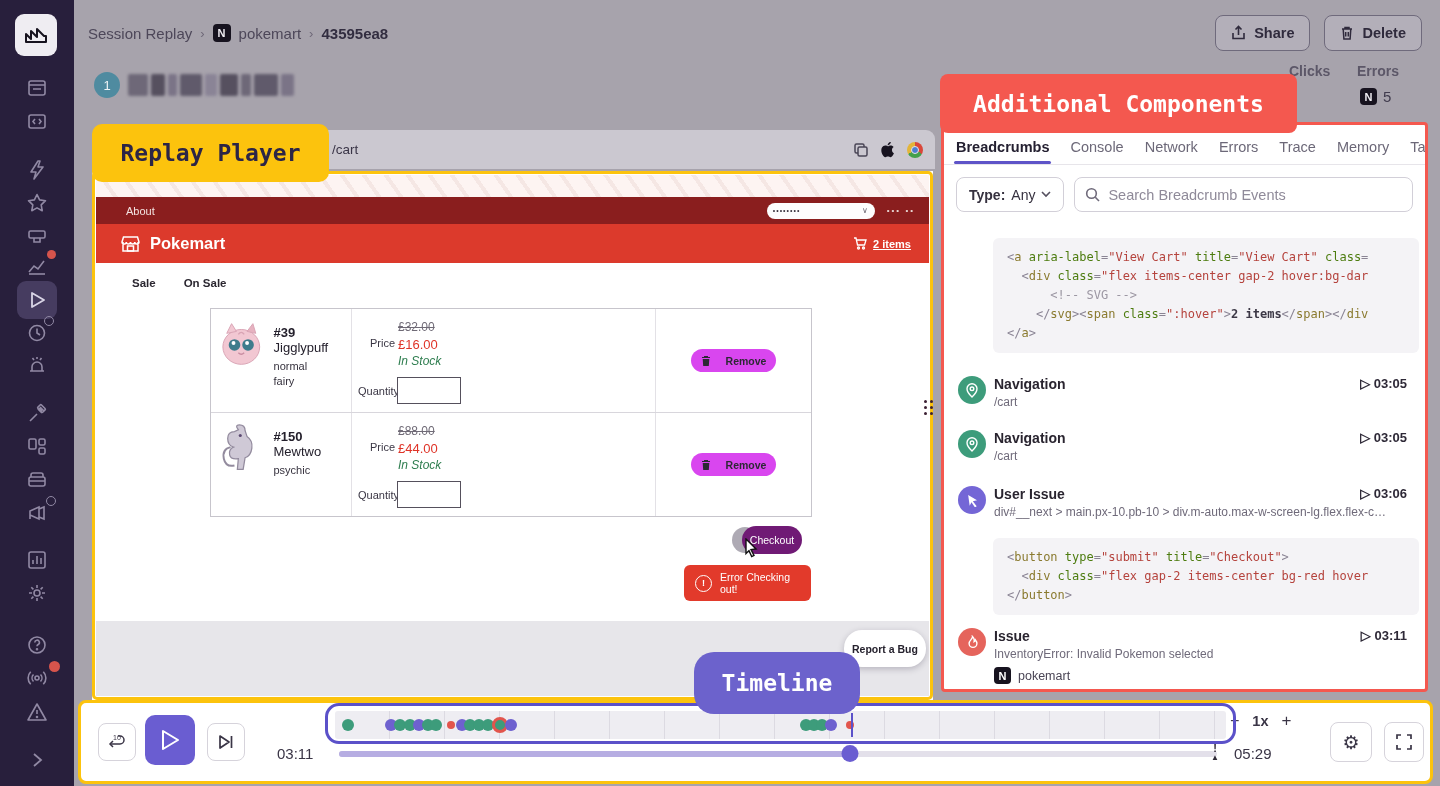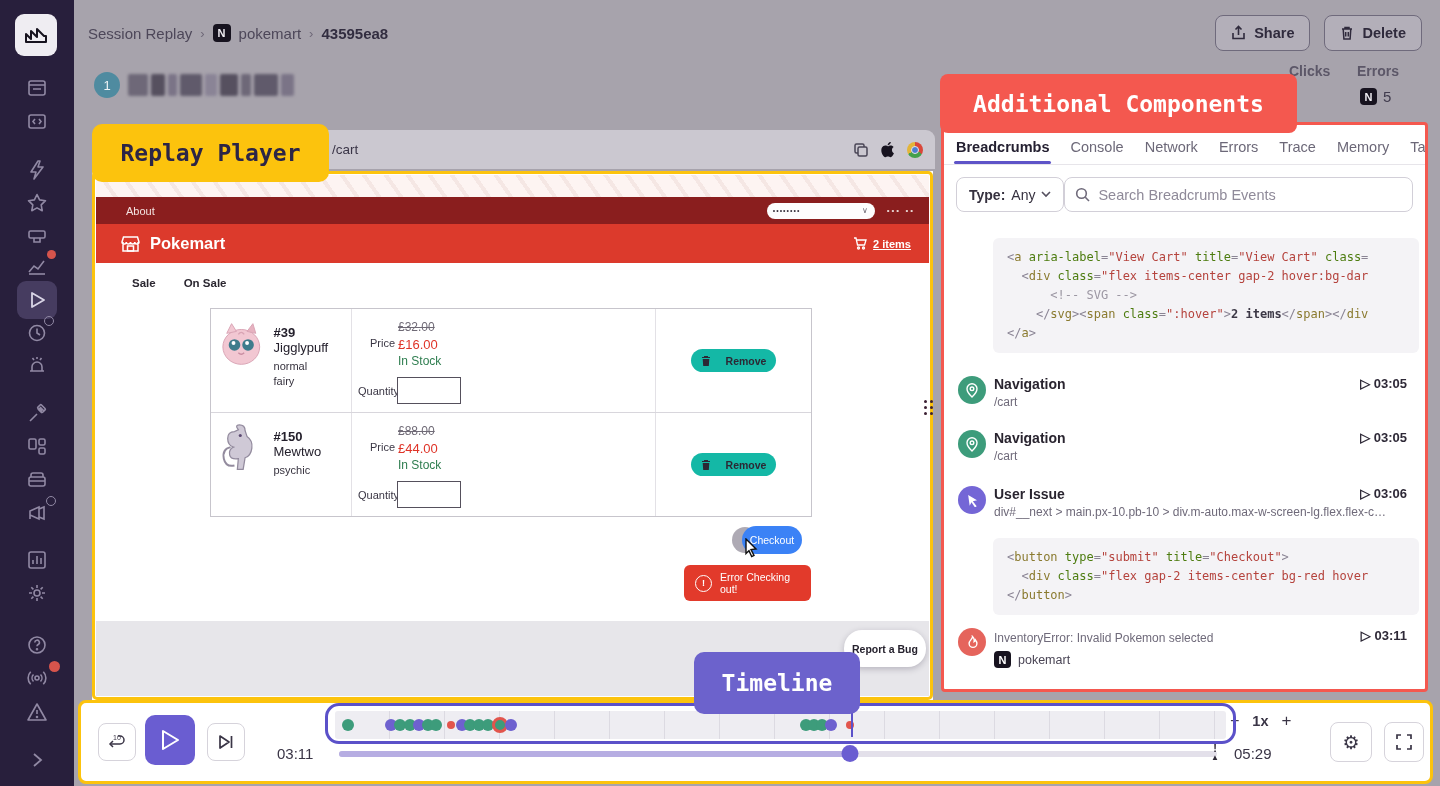--- a/index.html
+++ b/index.html
@@ -68,56 +68,56 @@
   .cart-row + .cart-row{border-top:1px solid #d8d6dc;}
   .ccol1{width:140px;display:flex;padding:10px 0 0 8px;box-sizing:border-box;}
   .ccol2{width:303px;border-left:1px solid #e3e1e6;border-right:1px solid #e3e1e6;position:relative;}
   .ccol3{flex:1;display:flex;align-items:center;justify-content:center;}
   .iname{font-size:13px;color:#24202c;margin-top:6px;}
   .itypes{font-size:11px;color:#36323e;line-height:15px;margin-top:4px;}
   .pricelbl{position:absolute;left:18px;top:28px;font-size:11px;color:#3a3644;}
   .pricestack{position:absolute;left:46px;top:10px;font-size:12px;line-height:17px;}
   .pold{color:#6f6a76;text-decoration:line-through;}
   .pnew{color:#df3428;font-size:13px;}
-  .pstock{color:#2e7d4f;}
+  .pstock{color:#2e7d4f;font-style:italic;}
   .qtylbl{position:absolute;left:6px;top:76px;font-size:11px;color:#3a3644;}
   .qtybox{position:absolute;left:45px;top:68px;width:62px;height:25px;border:1.5px solid #55505c;background:#fff;}
-  .removebtn{display:flex;align-items:center;gap:15px;background:#14b8a6;border-radius:12px;height:23px;
+  .removebtn{display:flex;align-items:center;gap:15px;background:#d946ef;border-radius:12px;height:23px;
              padding:0 10px;font-size:10.5px;font-weight:bold;color:#2c2834;}
-  .checkout{left:650px;top:355px;width:60px;height:28px;background:#3b82f6;border-radius:14px;color:#fff;
+  .checkout{left:650px;top:355px;width:60px;height:28px;background:#701a75;border-radius:14px;color:#fff;
             font-size:10.5px;display:flex;align-items:center;justify-content:center;}
   .halo{left:640px;top:356px;width:26px;height:26px;border-radius:50%;background:rgba(130,124,140,.65);}
   .toast{left:592px;top:394px;width:127px;height:36px;background:#e23a2b;border-radius:6px;color:#fff;
          display:flex;align-items:center;gap:8px;padding:0 11px;box-sizing:border-box;font-size:10.5px;}
   .bang{width:15px;height:15px;border-radius:50%;border:1.5px solid #fff;display:flex;align-items:center;
         justify-content:center;font-size:9px;font-weight:bold;flex:none;}
   .graybottom{left:4px;top:450px;width:833px;height:75px;background:#e7e6ea;}
   .reportbug{left:752px;top:459px;width:82px;height:37px;background:#fff;border-radius:18px;
              box-shadow:0 2px 6px rgba(40,30,60,.25);display:flex;align-items:center;justify-content:center;
              font-size:10.5px;font-weight:bold;color:#26222e;}
 
   
   .lbl{z-index:60;display:flex;align-items:center;justify-content:center;
        font-family:"DejaVu Sans Mono",monospace;font-weight:bold;margin-top:12px;}
   .lbl-replay{left:92px;top:112px;width:237px;height:58px;background:#fcc30d;border-radius:10px;
               color:#2c2546;font-size:23px;}
   .lbl-add{left:940px;top:62px;width:357px;height:59px;background:#f4584f;border-radius:8px;
            color:#fff;font-size:23px;}
-  .lbl-time{left:694px;top:640px;width:166px;height:62px;background:#6c62cc;border-radius:10px;
+  .lbl-time{left:694px;top:640px;width:166px;height:62px;background:#6c62cc;border-radius:20px;
             color:#fff;font-size:23px;}
 
   
   .inspector{left:941px;top:122px;width:487px;height:570px;background:#fff;z-index:10;
              border:3.5px solid #f4584f;box-sizing:border-box;border-radius:4px;overflow:hidden;}
   .tabs{display:flex;gap:21px;padding:14px 0 0 12px;font-size:14.5px;color:#6c6878;white-space:nowrap;}
   .tab-active{color:#242031;font-weight:bold;position:relative;}
   .tab-active:after{content:"";position:absolute;left:-2px;right:-2px;bottom:-9px;height:3.5px;
                     background:#5e54c8;border-radius:2px;}
   .tabline{margin-top:9px;height:1px;background:#e7e5ea;}
-  .filterrow{display:flex;padding:12px 12px 10px 12px;}
+  .filterrow{display:flex;gap:10px;padding:12px 12px 10px 12px;}
   .typechip{display:flex;align-items:center;gap:6px;height:33px;padding:0 12px;border:1.5px solid #d2cfd8;
             border-radius:8px;font-size:14px;color:#36313f;}
   .typechip b{font-weight:bold;}
   .searchbox{flex:1;display:flex;align-items:center;gap:8px;height:33px;border:1.5px solid #d2cfd8;
              border-radius:8px;padding:0 10px;color:#8f8a99;font-size:14.5px;}
   .scrolllist{position:relative;height:455px;margin-top:8px;}
   .codeblk{position:absolute;left:49px;right:6px;background:#f4f3f6;border-radius:6px;
            padding:10px 14px;font-family:"DejaVu Sans Mono",monospace;font-size:12px;line-height:19px;
            white-space:pre;overflow:hidden;}
   .tk-p{color:#8a8494}.tk-t{color:#8a7a2f}.tk-a{color:#4d7c0f}.tk-s{color:#b5433d}
@@ -552,20 +552,21 @@
     </div>
 
     <div class="codeblk" style="top:308px"><div><span class="tk-p">&lt;</span><span class="tk-t">button</span><span class="tk-n"> </span><span class="tk-a">type</span><span class="tk-p">=</span><span class="tk-s">"submit"</span><span class="tk-n"> </span><span class="tk-a">title</span><span class="tk-p">=</span><span class="tk-s">"Checkout"</span><span class="tk-p">&gt;</span></div><div><span class="tk-n">  </span><span class="tk-p">&lt;</span><span class="tk-t">div</span><span class="tk-n"> </span><span class="tk-a">class</span><span class="tk-p">=</span><span class="tk-s">"flex gap-2 items-center bg-red hover</span></div><div><span class="tk-p">&lt;/</span><span class="tk-t">button</span><span class="tk-p">&gt;</span></div></div>
 
     <div class="evt" style="top:398px">
       <span class="evt-ic" style="background:#e5645c">
         <svg width="13" height="15" viewBox="0 0 13 15" fill="none" stroke="#fff" stroke-width="1.4">
             <path d="M6.5 1.5c.4 2.5-3.4 3.7-3.4 7a3.9 3.9 0 0 0 7.8 0c0-1.5-.7-2.6-1.5-3.6-.2 1-.7 1.5-1.3 1.8.3-1.7-.3-4-1.6-5.2z"></path>
           </svg>
       </span>
+      <div class="evt-title">Issue</div>
       <div class="evt-sub">InventoryError: Invalid Pokemon selected</div>
       <div class="evt-chip">
         <span class="nchip">N</span>
         <span>pokemart</span>
       </div>
       <div class="evt-time">▷ <span>03:11</span></div>
     </div>
   </div>
 </div>
 

